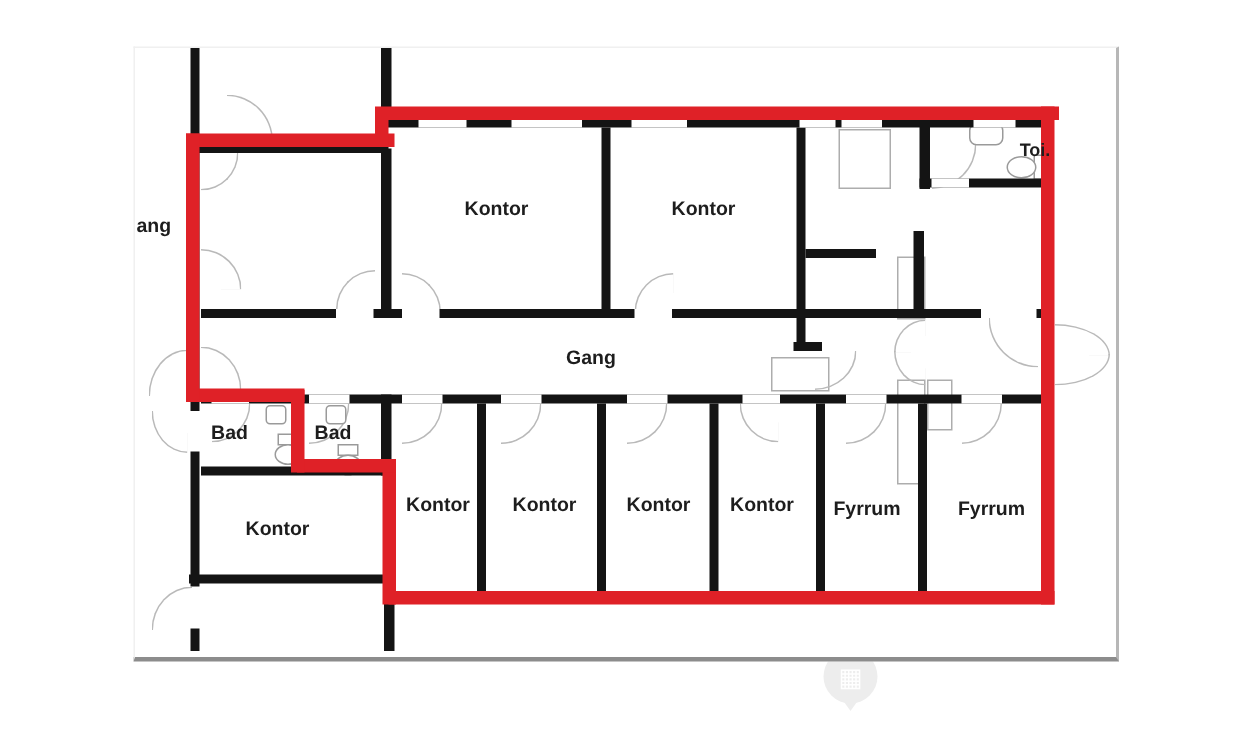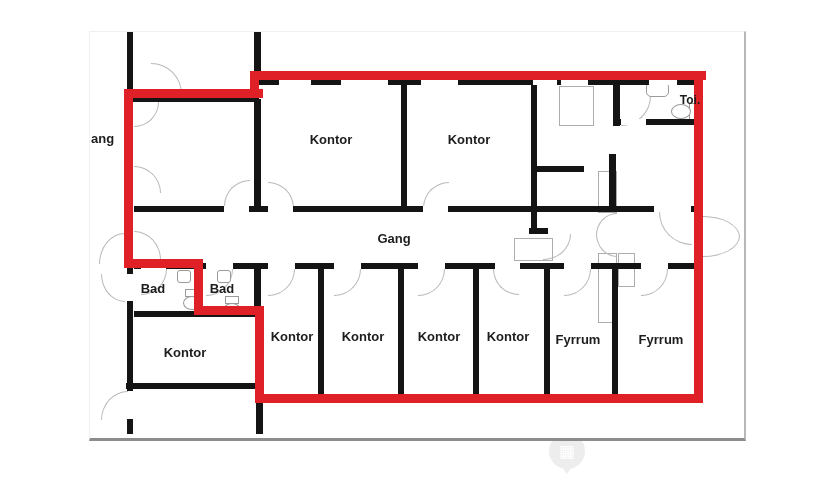--- a/index.html
+++ b/index.html
@@ -139,21 +139,21 @@
     <div class="red" style="left:160px;top:42px;width:9px;height:24px;"></div>
     <div class="red" style="left:160px;top:39px;width:456px;height:9px;"></div>
     <div class="red" style="left:604px;top:39px;width:9px;height:332px;"></div>
     <div class="red" style="left:169px;top:362px;width:444px;height:9px;"></div>
     <div class="red" style="left:165px;top:281px;width:9px;height:90px;"></div>
     <div class="red" style="left:108px;top:274px;width:66px;height:9px;"></div>
     <div class="red" style="left:104px;top:228px;width:9px;height:55px;"></div>
     <div class="red" style="left:34px;top:227px;width:79px;height:9px;"></div>
     <div class="red" style="left:34px;top:57px;width:9px;height:179px;"></div>
 
-    <div class="lbl cut" style="left:1px;top:106px;">ang</div>
+    <div class="lbl cut" style="left:1px;top:118px;">ang</div>
     <div class="lbl" style="left:241px;top:107px;">Kontor</div>
     <div class="lbl" style="left:379px;top:107px;">Kontor</div>
     <div class="lbl small" style="left:600px;top:68px;">Toi.</div>
     <div class="lbl" style="left:304px;top:206px;">Gang</div>
     <div class="lbl" style="left:63px;top:256px;">Bad</div>
     <div class="lbl" style="left:132px;top:256px;">Bad</div>
     <div class="lbl" style="left:95px;top:320px;">Kontor</div>
     <div class="lbl" style="left:202px;top:304px;">Kontor</div>
     <div class="lbl" style="left:273px;top:304px;">Kontor</div>
     <div class="lbl" style="left:349px;top:304px;">Kontor</div>

